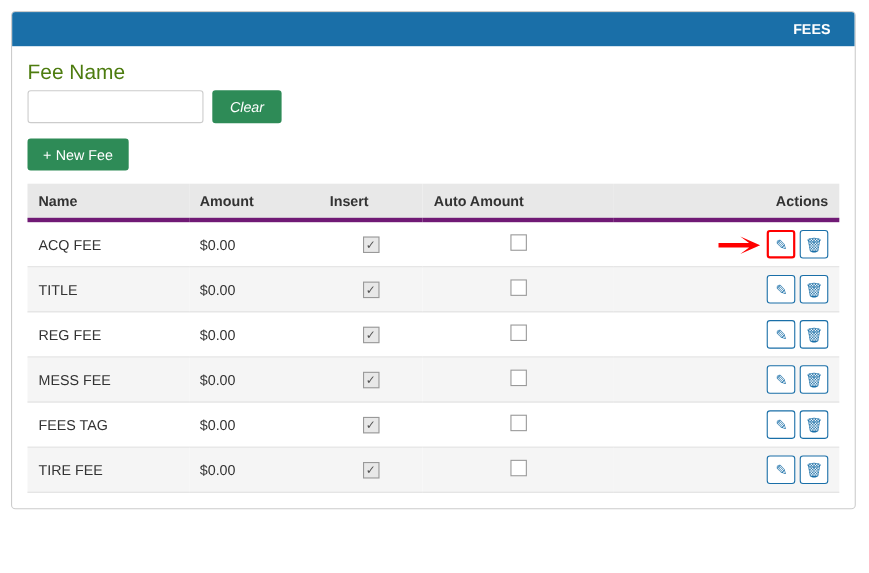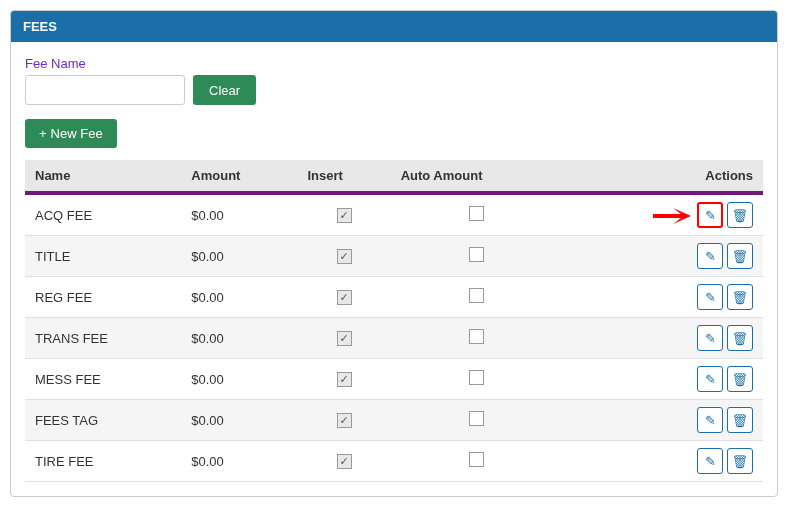--- a/index.html
+++ b/index.html
@@ -11,30 +11,31 @@
       overflow: hidden;
       margin: 10px;
       width: 768px;
     }
 
     .title-bar {
       background: #1a6fa8;
       color: #fff;
       font-weight: bold;
       font-size: 13px;
-      padding: 8px 12px;
+      padding: 8px 22px;
+      text-align: right;
     }
 
     .content {
       padding: 14px 14px 14px 14px;
     }
 
     .fee-name-label {
-      font-size: 13px;
-      color: #6d28d9;
+      font-size: 19px;
+      color: #4d7c0f;
       margin-bottom: 4px;
       display: block;
     }
 
     .search-row {
       display: flex;
       align-items: center;
       gap: 8px;
       margin-bottom: 14px;
     }
@@ -50,20 +51,21 @@
 
     .clear-btn {
       background: #2e8b57;
       color: #fff;
       border: none;
       border-radius: 3px;
       padding: 0 16px;
       font-size: 13px;
       cursor: pointer;
       height: 30px;
+      font-style: italic;
     }
 
     .new-fee-btn {
       background: #2e8b57;
       color: #fff;
       border: none;
       border-radius: 3px;
       padding: 7px 14px;
       font-size: 13px;
       cursor: pointer;
@@ -205,27 +207,20 @@
             <td class="actions-cell"><span class="action-icon">✎</span> <span class="action-icon">🗑</span></td>
           </tr>
           <tr>
             <td>REG FEE</td>
             <td>$0.00</td>
             <td class="checkbox-cell"><span class="checkbox-custom checkbox-checked">✓</span></td>
             <td class="checkbox-cell"><span class="checkbox-custom checkbox-unchecked"></span></td>
             <td class="actions-cell"><span class="action-icon">✎</span> <span class="action-icon">🗑</span></td>
           </tr>
           <tr>
-            <td>TRANS FEE</td>
-            <td>$0.00</td>
-            <td class="checkbox-cell"><span class="checkbox-custom checkbox-checked">✓</span></td>
-            <td class="checkbox-cell"><span class="checkbox-custom checkbox-unchecked"></span></td>
-            <td class="actions-cell"><span class="action-icon">✎</span> <span class="action-icon">🗑</span></td>
-          </tr>
-          <tr>
             <td>MESS FEE</td>
             <td>$0.00</td>
             <td class="checkbox-cell"><span class="checkbox-custom checkbox-checked">✓</span></td>
             <td class="checkbox-cell"><span class="checkbox-custom checkbox-unchecked"></span></td>
             <td class="actions-cell"><span class="action-icon">✎</span> <span class="action-icon">🗑</span></td>
           </tr>
           <tr>
             <td>FEES TAG</td>
             <td>$0.00</td>
             <td class="checkbox-cell"><span class="checkbox-custom checkbox-checked">✓</span></td>

